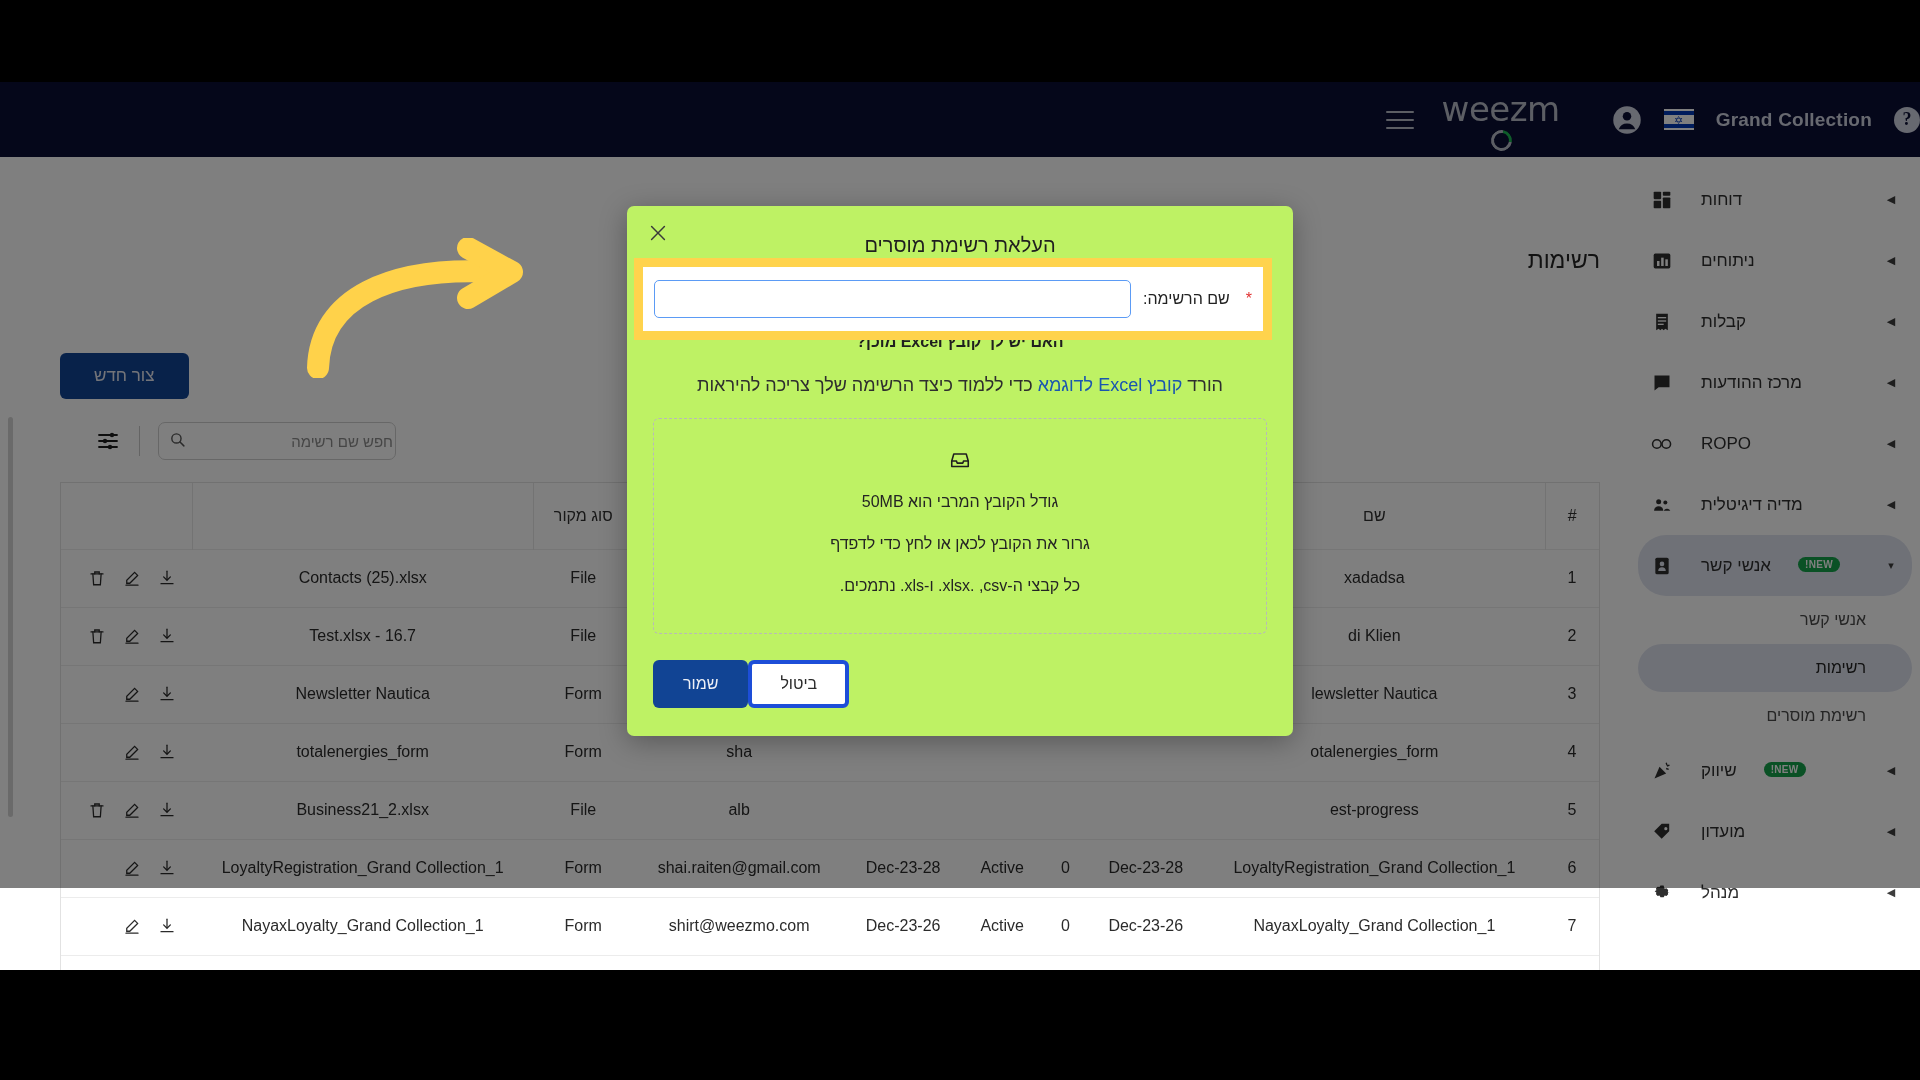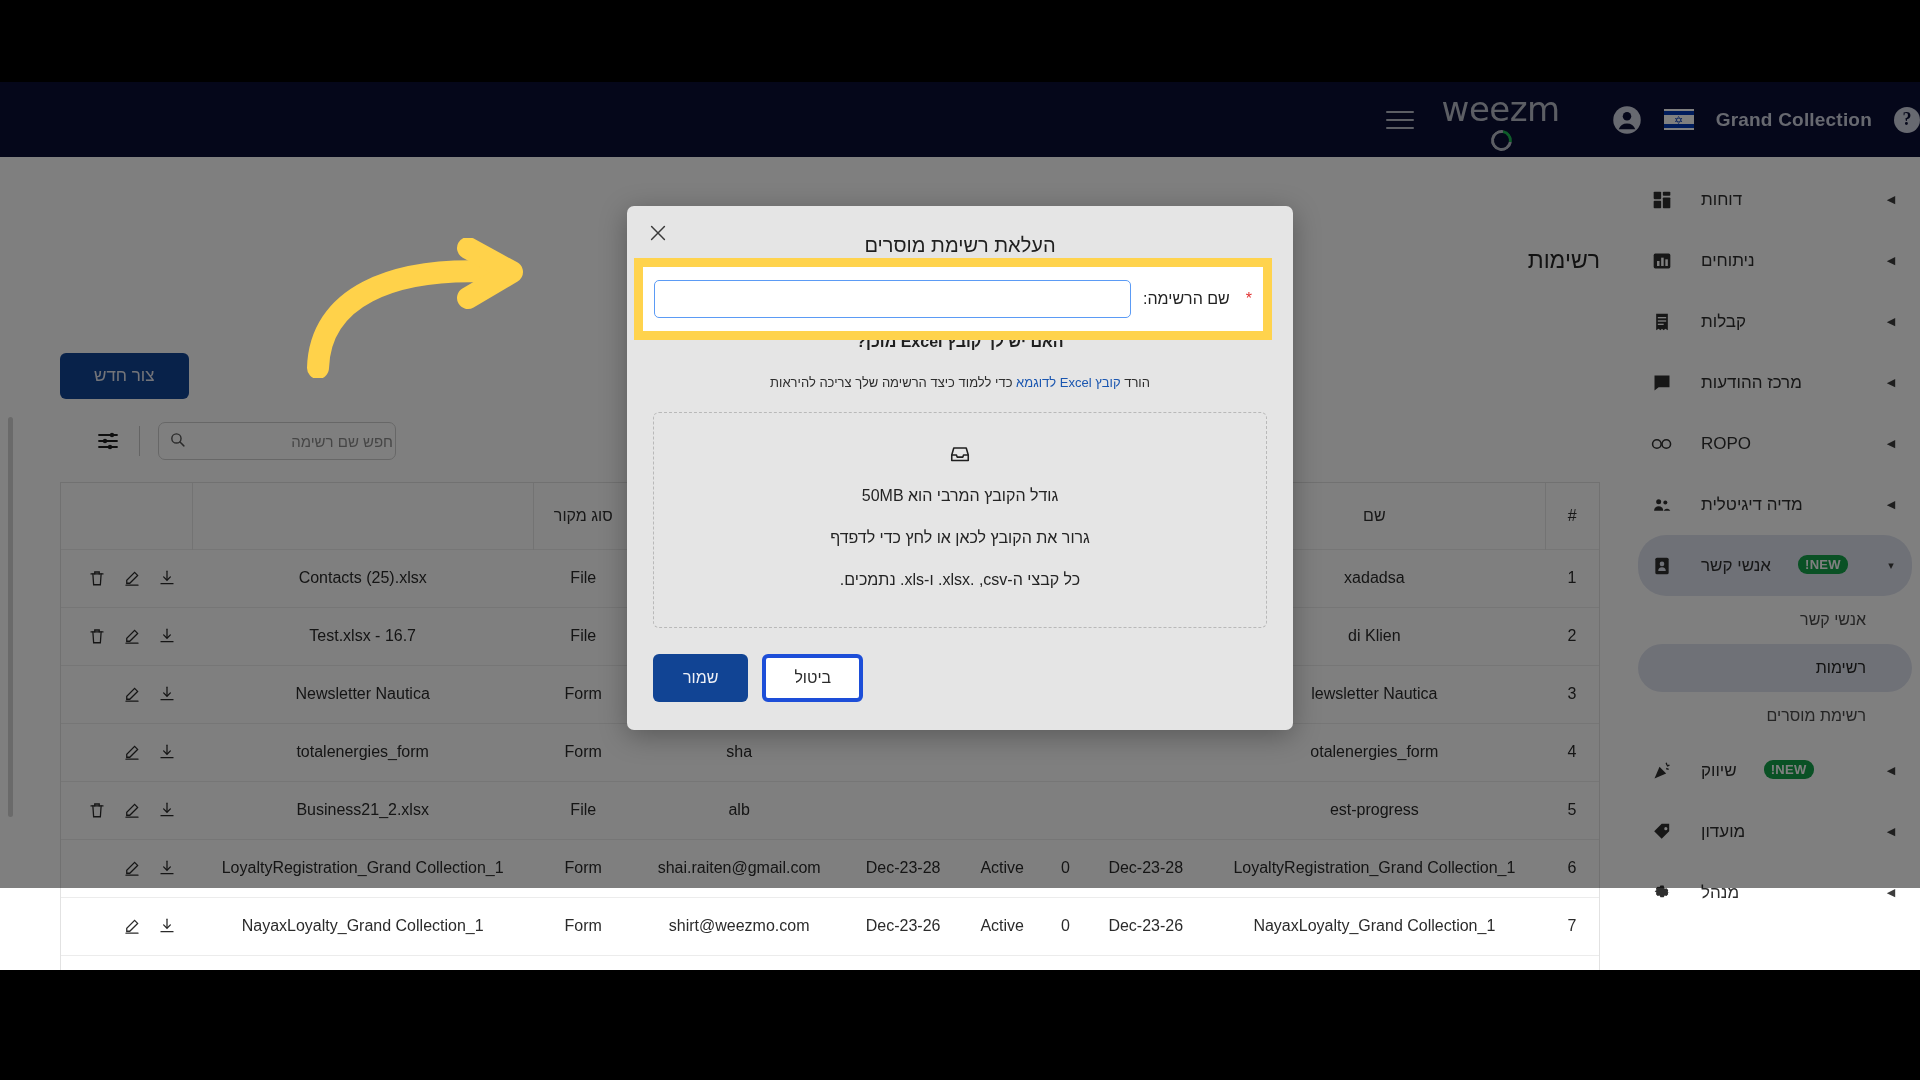--- a/index.html
+++ b/index.html
@@ -125,21 +125,21 @@
     display: flex; align-items: center; gap: 27px;
     flex-direction: row-reverse;
   }
   .nav-label { font-size: 17px; color: #2f2f2f; white-space: nowrap; }
   .nav-glyph {
     width: 24px; height: 24px; color: #2f2f2f;
     display: flex; align-items: center; justify-content: center;
   }
   .badge-new {
     background: #14a24a; color: #fff;
-    font-size: 13px; font-weight: bold;
+    font-size: 10px; font-weight: bold;
     border-radius: 9px; padding: 2px 7px;
     letter-spacing: .3px;
     position: relative; top: -1px;
   }
   .subnav-item {
     height: 48px;
     display: flex; align-items: center; justify-content: flex-start;
     padding-right: 46px;
     font-size: 16px; color: #4a4a4a;
     border-radius: 28px; margin: 0 8px;
@@ -228,21 +228,21 @@
     position: absolute; left: 0; top: 75px;
     width: 1920px; height: 813px;
     background: rgba(0,0,0,0.5);
     z-index: 50;
   }
   
   .modal {
     position: absolute;
     left: 627px; top: 206px;
     width: 666px;
-    background: #e5e5e5;
+    background: #bef264;
     border-radius: 7px;
     z-index: 60;
     padding: 18px 26px 28px 26px;
     box-shadow: 0 6px 28px rgba(0,0,0,.3);
   }
   .modal-close {
     position: absolute; right: auto; left: 20px; top: 16px;
     width: 22px; height: 22px; cursor: pointer; color: #3a3a3a;
   }
   .modal-title {
@@ -266,35 +266,35 @@
     padding: 0 10px;
     font-size: 15px;
     direction: rtl;
     font-family: "Liberation Sans", sans-serif;
   }
   .excel-hdr {
     text-align: center; font-size: 16px; color: #1f1f1f;
     direction: rtl; margin: 16px 0 24px 0; font-weight: bold;
   }
   .excel-note {
-    text-align: center; font-size: 13px; color: #2e2e2e;
+    text-align: center; font-size: 18px; color: #2e2e2e;
     direction: rtl; margin-bottom: 22px;
   }
   .excel-note a { color: #1a56b0; text-decoration: none; cursor: pointer; }
   .dropzone {
     border: 1px dashed #b9b9b9;
     border-radius: 6px;
     padding: 26px 16px 30px 16px;
     text-align: center; direction: rtl;
   }
   .dz-icon { margin: 4px auto 22px auto; width: 22px; height: 22px; color: #1f1f1f; display:block;}
   .dz-line { font-size: 16px; color: #242424; margin-bottom: 24px; }
   .dz-line:last-child { margin-bottom: 8px; }
   .modal-actions {
-    display: flex; gap: 14px; direction: rtl;
+    display: flex; direction: rtl;
     margin-top: 26px;
     justify-content: flex-start;
     flex-direction: row-reverse;
   }
   .btn-save {
     background: #114494; color: #eef0f6;
     border: none; border-radius: 6px;
     padding: 11px 30px; font-size: 16px; cursor: pointer;
     font-family: "Liberation Sans", sans-serif;
   }

